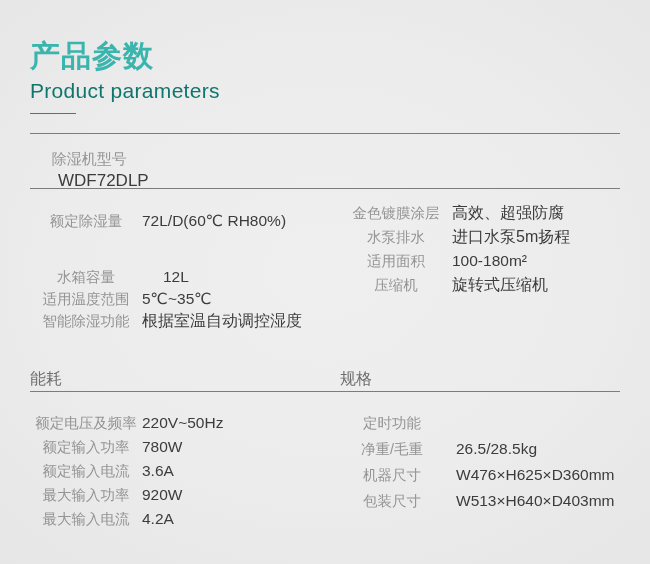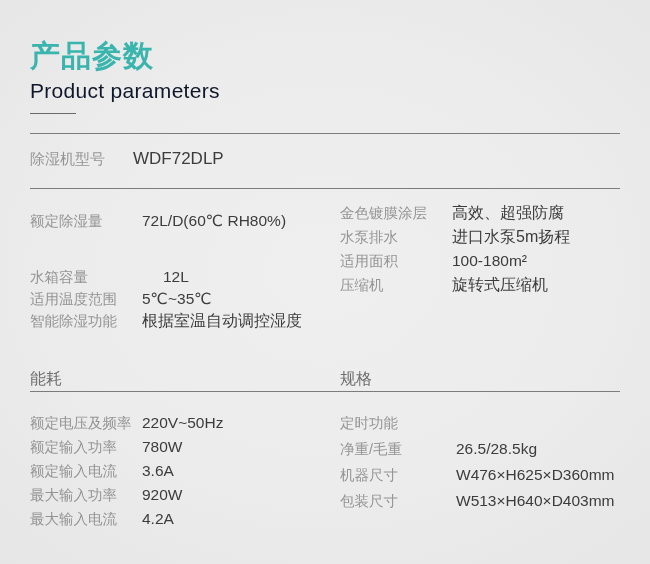--- a/index.html
+++ b/index.html
@@ -35,21 +35,21 @@
     font-size: 30px;
     font-weight: bold;
     color: #3ab5ae;
     letter-spacing: 1px;
     line-height: 36px;
     margin: 0;
   }
   .title-en {
     font-size: 21px;
     font-weight: normal;
-    color: #0f172a;
+    color: #0f766e;
     letter-spacing: 0.3px;
     line-height: 26px;
     margin: 4px 0 0 0;
   }
   .title-underline {
     width: 46px;
     height: 1px;
     background: #6a6a6a;
     margin-top: 9px;
   }
@@ -65,20 +65,21 @@
   .rule-model-top { top: 133px; }
   .rule-model-bot { top: 188px; }
   .rule-section    { top: 391px; }
 
   
   .row {
     position: absolute;
     display: flex;
     align-items: center;
     white-space: nowrap;
+    flex-direction: column;
   }
   .label {
     color: #949494;
     font-size: 14.5px;
     line-height: 22px;
   }
   .value {
     color: #3c3c3c;
     font-size: 15.5px;
     line-height: 22px;
@@ -109,20 +110,21 @@
 
   .spec {
     display: flex;
     align-items: baseline;
     white-space: nowrap;
   }
   .spec .label {
     display: inline-block;
     width: 112px;
     flex: 0 0 112px;
+    text-align: center;
   }
   .spec .value { flex: 1 1 auto; }
 
   .spec.lg .value { font-size: 16px; }
 
   
   #block-top-left { top: 210px; }
   #block-top-left .spec { height: 22px; }
   #block-top-left .spec.gap { margin-top: 34px; gap: 21px; }
 

